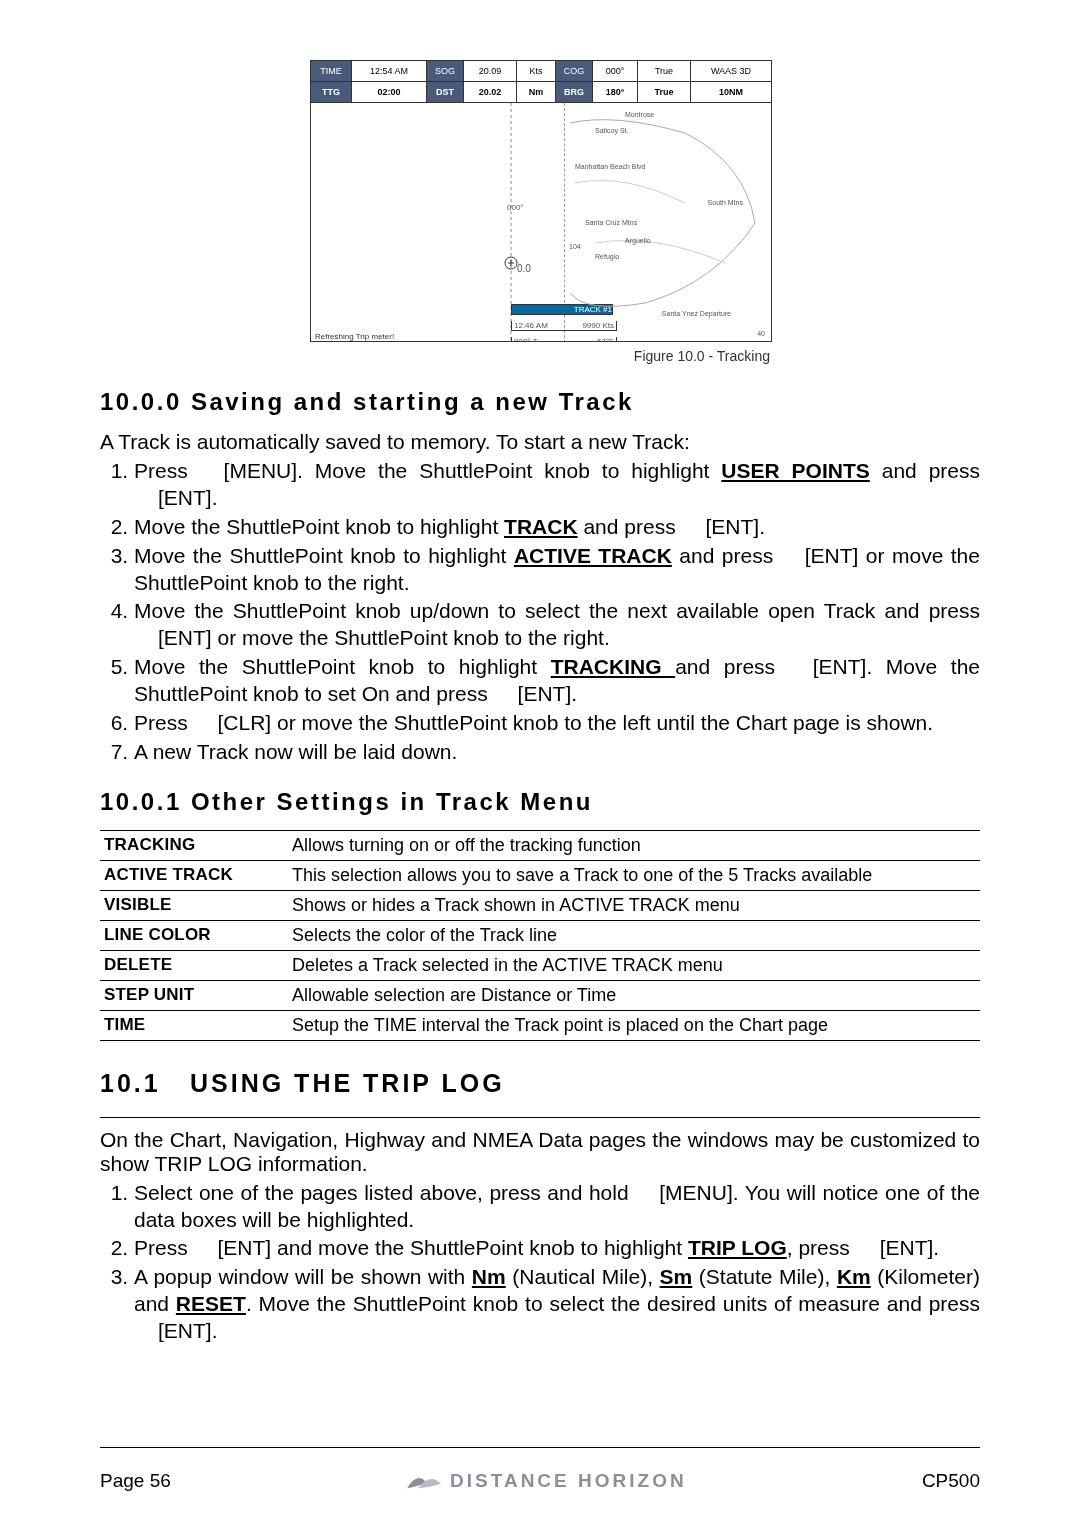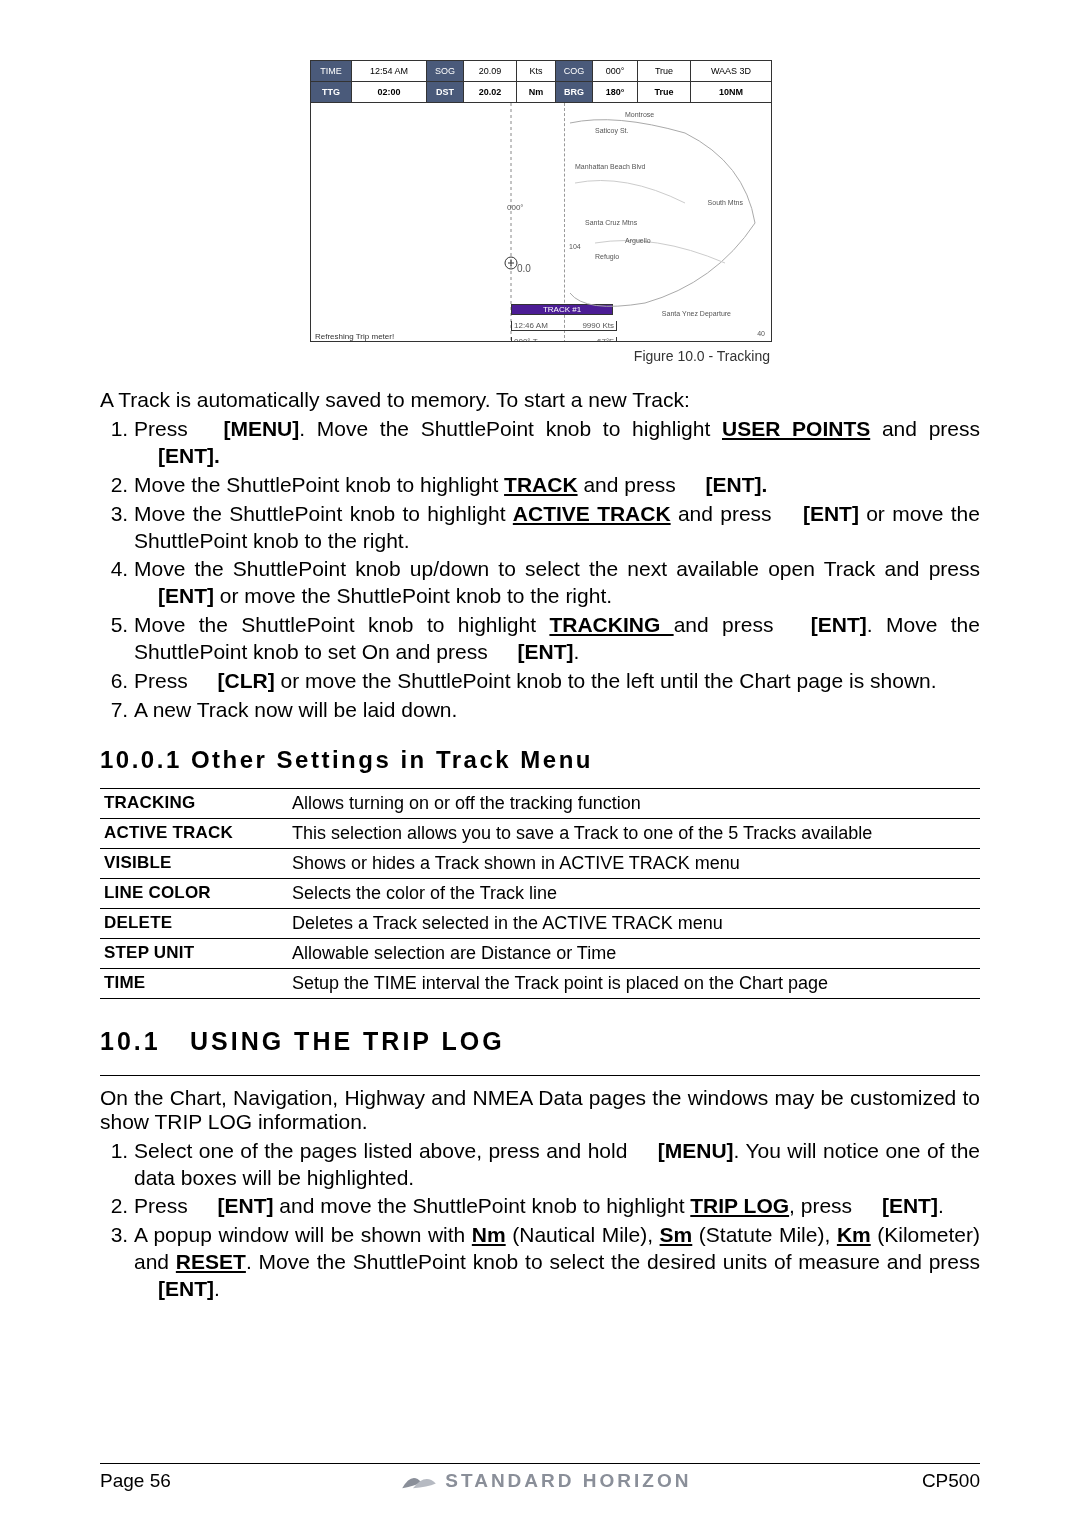--- a/index.html
+++ b/index.html
@@ -44,40 +44,40 @@
   h2.subhead {
     font-size: 24px;
     letter-spacing: 2.5px;
     font-weight: bold;
     margin: 0 0 14px 0;
   }
   p.intro { font-size:21px; margin:0 0 4px 0; text-align: justify; }
   ol.steps { font-size:21px; margin:2px 0 22px 0; padding-left:34px; text-align: justify; }
   ol.steps li { margin-bottom:2px; line-height:1.28; }
   .ub { text-decoration: underline; font-weight: bold; }
-  .b { font-weight:bold;padding-left:24px; }
+  .b { font-weight:normal;padding-left:24px; }
   .settings-table { width:100%; border-collapse: collapse; margin-top:4px; margin-bottom:28px; }
   .settings-table td { border-bottom:1px solid #000; padding:4px 4px; vertical-align:top; }
   .settings-table tr:first-child td { border-top:1px solid #000; }
   .settings-table td:first-child { width:180px; font-weight:bold; font-size:17px; letter-spacing:0.2px; }
   .settings-table td:last-child { font-size:18px; }
   h2.section {
     font-size: 25px;
     letter-spacing: 3px;
     font-weight: bold;
     border-bottom: 1.5px solid #000;
     padding-bottom: 19px;
     margin: 0 0 10px 0;
   }
   h2.section .secnum { display:inline-block; width:90px; }
   .pgfoot {
     position:absolute;
     left:100px; right:100px; bottom:40px;
     border-top:1px solid #000;
-    padding-top:6px;
+    padding-top:22px;
     display:flex;
     align-items:center;
     justify-content:space-between;
     font-size:19px;
   }
   .brand { display:flex; align-items:center; gap:8px; color:#8a8f99; letter-spacing:3px; font-weight:bold; font-size:19px; }
   .brand svg { width:36px; height:22px; }
 </style>
 </head>
 <body>
@@ -111,21 +111,21 @@
       <div class="body">
         <div class="left">
           <svg width="100%" height="100%" style="position:absolute;top:0;left:0">
             <line x1="200" y1="0" x2="200" y2="240" stroke="#888" stroke-dasharray="3 3"></line>
             <circle cx="200" cy="160" r="6" fill="none" stroke="#333"></circle>
             <line x1="197" y1="160" x2="203" y2="160" stroke="#333"></line>
             <line x1="200" y1="157" x2="200" y2="163" stroke="#333"></line>
           </svg>
           <div style="position:absolute;left:196px;top:100px;font-size:8px">000°</div>
           <div style="position:absolute;left:206px;top:160px;font-size:10px">0.0</div>
-          <div style="position:absolute;left:200px;bottom:28px;width:100px;border:1px solid #333;background:#4c1d95;color:#fff;font-size:8px;text-align:center">TRACK #1</div>
+          <div style="position:absolute;left:200px;bottom:28px;width:100px;border:1px solid #333;background:#0369a1;color:#fff;font-size:8px;text-align:right">TRACK #1</div>
           <div style="position:absolute;left:200px;bottom:12px;width:100px;border:1px solid #333;border-top:none;font-size:8px;display:flex;justify-content:space-between;padding:0 2px">
             <span>12:46 AM</span>
             <span>9990 Kts</span>
           </div>
           <div style="position:absolute;left:200px;bottom:-4px;width:100px;border:1px solid #333;border-top:none;font-size:8px;display:flex;justify-content:space-between;padding:0 2px">
             <span>000° T</span>
             <span>67°F</span>
           </div>
           <div class="footer-line">Refreshing Trip meter!</div>
         </div>
@@ -144,20 +144,21 @@
           <span style="top:150px;left:30px">Refugio</span>
           <span style="bottom:26px;right:40px">Santa Ynez Departure</span>
           <span style="bottom:6px;right:6px">40</span>
           <span style="top:140px;left:4px">104</span>
         </div>
       </div>
     </div>
     <div class="caption">Figure 10.0 - Tracking</div>
   </div>
 
+  <h2 class="subhead">10.0.0 Saving and starting a new Track</h2>
   <p class="intro">A Track is automatically saved to memory. To start a new Track:</p>
   <ol class="steps">
     <li><span>Press </span><span class="b">[MENU]</span><span>. Move the ShuttlePoint knob to highlight </span><span class="ub">USER POINTS</span><span> and press </span><span class="b">[ENT].</span></li>
     <li><span>Move the ShuttlePoint knob to highlight </span><span class="ub">TRACK</span><span> and press </span><span class="b">[ENT].</span></li>
     <li><span>Move the ShuttlePoint knob to highlight </span><span class="ub">ACTIVE TRACK</span><span>  and press </span><span class="b">[ENT]</span><span> or move the ShuttlePoint knob to the right.</span></li>
     <li><span>Move the ShuttlePoint knob up/down to select the next available open Track and press </span><span class="b">[ENT]</span><span> or move the ShuttlePoint knob to the right.</span></li>
     <li><span>Move the ShuttlePoint knob to highlight </span><span class="ub">TRACKING </span><span>and press </span><span class="b">[ENT]</span><span>. Move the ShuttlePoint knob to set On and press </span><span class="b">[ENT]</span><span>.</span></li>
     <li><span>Press </span><span class="b">[CLR]</span><span> or move the ShuttlePoint knob to the left until the Chart page is shown.</span></li>
     <li><span>A new Track now will be laid down.</span></li>
   </ol>
@@ -206,18 +207,18 @@
     <li><span>A popup window will be shown with </span><span class="ub">Nm</span><span> (Nautical Mile), </span><span class="ub">Sm</span><span> (Statute Mile), </span><span class="ub">Km</span><span> (Kilometer) and </span><span class="ub">RESET</span><span>. Move the ShuttlePoint knob to select the desired units of measure and press </span><span class="b">[ENT]</span><span>.</span></li>
   </ol>
 
   <div class="pgfoot">
     <span>Page  56</span>
     <span class="brand">
       <svg viewBox="0 0 60 36">
         <path d="M2 30 Q 18 2 34 20 Q 24 26 2 30 Z" fill="#8a8f99"></path>
         <path d="M20 30 Q 40 4 58 22 Q 44 28 20 30 Z" fill="#b6bac2"></path>
       </svg>
-      <span>STANDARD HORIZON</span>
+      <span>DISTANCE HORIZON</span>
     </span>
     <span>CP500</span>
   </div>
 
 </div>
 
 </body></html>

